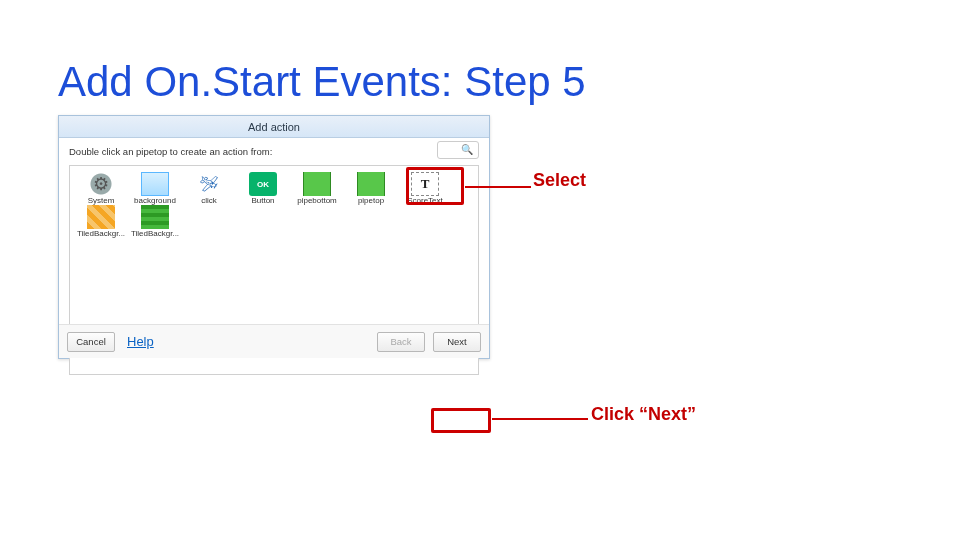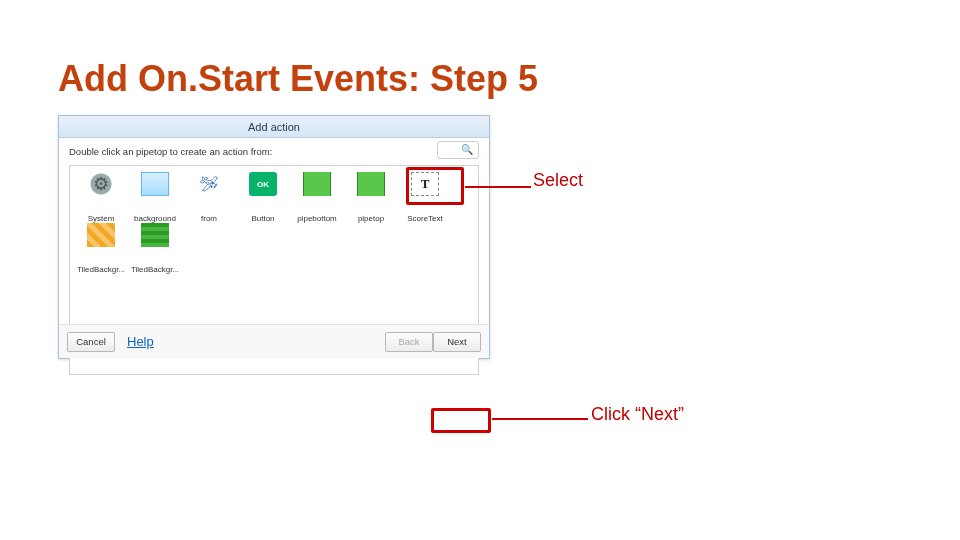--- a/index.html
+++ b/index.html
@@ -1,29 +1,29 @@
 <!DOCTYPE html>
 <html><head>
   <meta charset="utf-8">
   <style>
     * { box-sizing: border-box; margin: 0; padding: 0; }
     body { width: 960px; height: 540px; background: #fff; font-family: "Segoe UI", Arial, sans-serif; position: relative; }
-    .slide-title { position: absolute; left: 58px; top: 58px; font-size: 36px; font-weight: 700; color: #c2410c; }
+    .slide-title { position: absolute; left: 58px; top: 58px; font-size: 42px; font-weight: 400; color: #1d4ed8; }
 
     .dialog { position: absolute; left: 58px; top: 115px; width: 432px; height: 244px; border: 1px solid #a8c2dc; background: #fff; box-shadow: 0 1px 3px rgba(0,0,0,0.15); }
     .dialog-titlebar { height: 22px; background: linear-gradient(#e8f0f9,#d6e6f7); display: flex; align-items: center; justify-content: center; font-size: 11px; color: #2a3a4a; border-bottom: 1px solid #b9cee3; }
     .dialog-body { padding: 8px 10px 0 10px; }
     .prompt { font-size: 9.5px; color: #333; margin-bottom: 6px; }
     .search-row { display: flex; justify-content: flex-end; margin-bottom: 6px; position: relative; }
     .search-input { width: 42px; height: 18px; border: 1px solid #ccc; border-radius: 3px; padding: 0 16px 0 4px; font-size: 9px; background: #fff; }
     .search-icon { position: absolute; right: 5px; top: 3px; font-size: 10px; color: #888; pointer-events: none; }
     .objects-panel { border: 1px solid #d0d0d0; background: #fff; height: 210px; padding: 6px; overflow: hidden; position: relative; }
     .obj-grid { display: flex; flex-wrap: wrap; gap: 0 4px; }
     .obj { width: 50px; display: flex; flex-direction: column; align-items: center; font-size: 8px; color: #333; cursor: pointer; }
-    .obj .ico { width: 28px; height: 24px; display: flex; align-items: center; justify-content: center; margin-bottom: 18px; }
+    .obj .ico { width: 28px; height: 24px; display: flex; align-items: center; justify-content: center; margin-bottom: 0; }
     .obj .lbl { text-align: center; white-space: nowrap; overflow: hidden; text-overflow: ellipsis; width: 100%; }
     
     .ico-system { background: radial-gradient(circle at 14px 12px,#9aa 0 10px,transparent 11px); position:relative;}
     .ico-system::before{content:"⚙";font-size:18px;color:#555;}
     .ico-background { border:1px solid #5ab7ff; background:linear-gradient(#d8f0ff,#a8dcff); width:22px; height:18px; }
     .ico-bird { color:#2a6db8; }
     .ico-bird::before{content:"🛩";font-size:15px;}
     .ico-button { width:26px; height:15px; border-radius:3px; background:#07b36b; color:#fff; font-size:8px; line-height:15px; font-weight:bold;}
     .ico-pipebottom { width:4px; height:22px; background:#58c74a; border-left:1px solid #2e8a22; border-right:1px solid #2e8a22;}
     .ico-pipetop { width:4px; height:22px; background:#58c74a; border-left:1px solid #2e8a22; border-right:1px solid #2e8a22;}
@@ -31,27 +31,27 @@
     .ico-tilebg1 { width:24px; height:18px;}
     .ico-tilebg1::before{content:"";display:block;width:100%;height:100%;background:repeating-linear-gradient(45deg,#f5a623 0 5px,#f7c56b 5px 10px);}
     .ico-tilebg2 { width:24px; height:18px;}
     .ico-tilebg2::before{content:"";display:block;width:100%;height:100%;background:repeating-linear-gradient(0deg,#46b83d 0 4px,#2d9a24 4px 8px);}
 
     .dialog-footer { position: absolute; left:0; right:0; bottom:0; display:flex; align-items:center; justify-content:space-between; padding:6px 8px; background:#f8f8f8; border-top:1px solid #e2e2e2; height:34px; }
     .footer-left { display:flex; align-items:center; gap:12px; }
     .btn { min-width:48px; height:20px; border:1px solid #b8b8b8; background:linear-gradient(#fdfdfd,#ececec); border-radius:2px; font-size:9.5px; color:#333; padding:0 8px; cursor:pointer; }
     .btn:disabled { color:#a9a9a9; cursor:default; }
     .link { color:#0b63c4; font-size:13px; text-decoration:underline; cursor:pointer; }
-    .footer-right { display:flex; }
+    .footer-right { display:flex; gap:8px; }
 
     
     .red-box { position:absolute; border:3px solid #cc0000; border-radius:2px; pointer-events:none; }
     .red-box.score { left:406px; top:167px; width:58px; height:38px; }
     .red-box.next { left:431px; top:408px; width:60px; height:25px; }
-    .callout { position:absolute; color:#c30000; font-size:18px; font-weight:400; }
+    .callout { position:absolute; color:#c30000; font-size:18px; font-weight:700; }
     .callout.select { left:533px; top:170px; text-align:center; line-height:1.2; }
     .callout.click { left:591px; top:404px; }
     .leader { position:absolute; background:#cc0000; height:2px; }
     .leader.l1 { left:465px; top:186px; width:66px; }
     .leader.l2 { left:492px; top:418px; width:96px; }
   </style>
 </head>
 <body>
 
 <div class="slide-title">Add On.Start Events: Step 5</div>
@@ -69,21 +69,21 @@
         <div class="obj">
           <span class="ico ico-system"></span>
           <span class="lbl">System</span>
         </div>
         <div class="obj">
           <span class="ico ico-background"></span>
           <span class="lbl">background</span>
         </div>
         <div class="obj">
           <span class="ico ico-bird"></span>
-          <span class="lbl">from</span>
+          <span class="lbl">click</span>
         </div>
         <div class="obj">
           <span class="ico ico-button">OK</span>
           <span class="lbl">Button</span>
         </div>
         <div class="obj">
           <span class="ico ico-pipebottom"></span>
           <span class="lbl">pipebottom</span>
         </div>
         <div class="obj">

